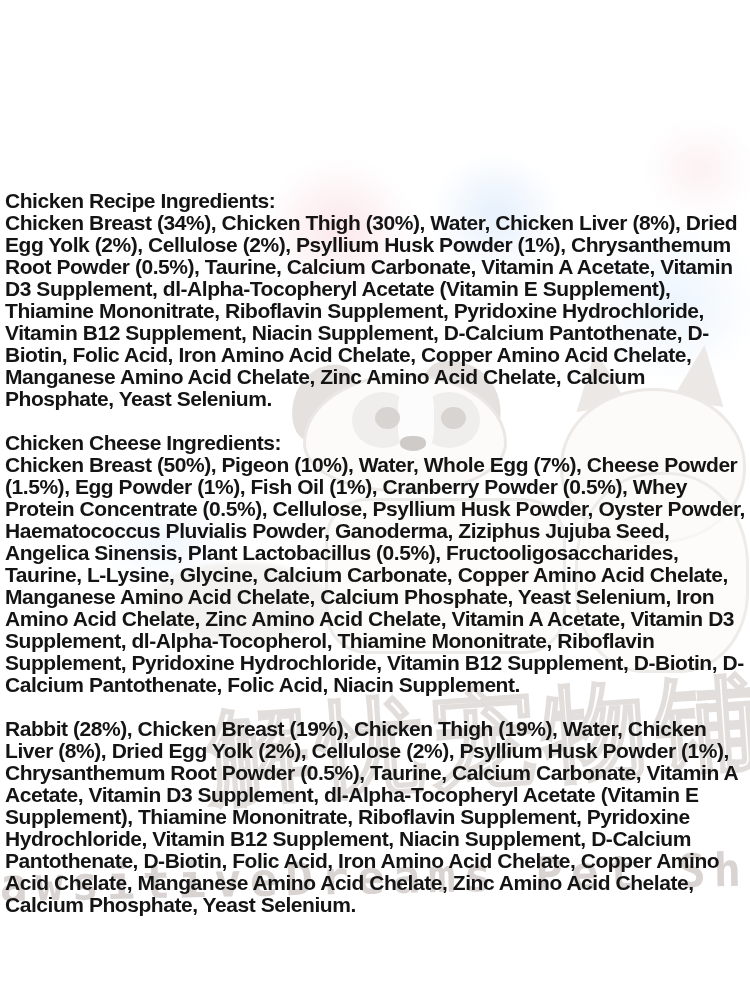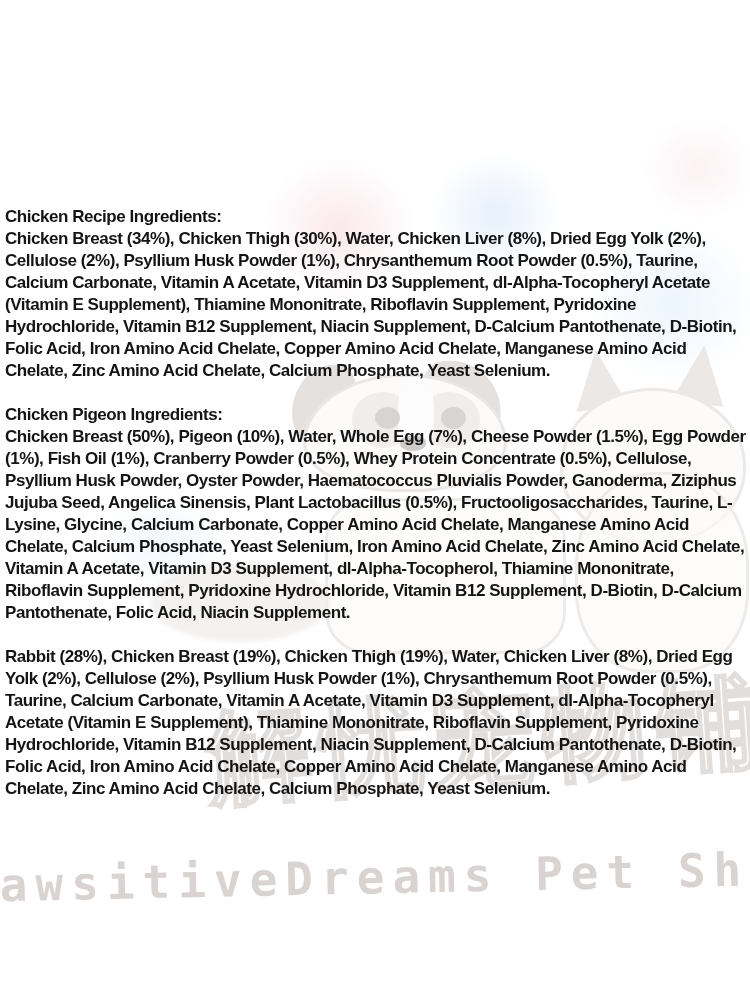--- a/index.html
+++ b/index.html
@@ -68,23 +68,23 @@
     left:-36px; top:850px;
     font-family:"DejaVu Sans Mono", monospace;
     font-size:46px; font-weight:700; letter-spacing:8px;
     color:#d9d4d2;
     transform:rotate(-1.2deg);
     white-space:nowrap;
   }
 
   
   .content {
-    position:absolute; left:5px; top:206px; width:742px; z-index:1;
+    position:absolute; left:5px; top:190px; width:742px; z-index:1;
     color:#141414; font-weight:700;
-    font-size:17px; line-height:22px; letter-spacing:-0.45px;
+    font-size:21px; line-height:22px; letter-spacing:-0.45px;
   }
   .section + .section { margin-top:22px; }
   .section-title, .section-body { margin:0; }
 </style>
 </head>
 <body>
 
 <div class="canvas">
 
   <div class="wm blob blob-pink-1"></div>
@@ -114,21 +114,21 @@
   <div class="wm en-watermark">PawsitiveDreams Pet Shop</div>
 
   <div class="content">
 
     <div class="section">
       <p class="section-title">Chicken Recipe Ingredients:</p>
       <p class="section-body">Chicken Breast (34%), Chicken Thigh (30%), Water, Chicken Liver (8%), Dried Egg Yolk (2%), Cellulose (2%), Psyllium Husk Powder (1%), Chrysanthemum Root Powder (0.5%), Taurine, Calcium Carbonate, Vitamin A Acetate, Vitamin D3 Supplement, dl-Alpha-Tocopheryl Acetate (Vitamin E Supplement), Thiamine Mononitrate, Riboflavin Supplement, Pyridoxine Hydrochloride, Vitamin B12 Supplement, Niacin Supplement, D-Calcium Pantothenate, D-Biotin, Folic Acid, Iron Amino Acid Chelate, Copper Amino Acid Chelate, Manganese Amino Acid Chelate, Zinc Amino Acid Chelate, Calcium Phosphate, Yeast Selenium.</p>
     </div>
 
     <div class="section">
-      <p class="section-title">Chicken Pigeon Ingredients:</p>
+      <p class="section-title">Chicken Cheese Ingredients:</p>
       <p class="section-body">Chicken Breast (50%), Pigeon (10%), Water, Whole Egg (7%), Cheese Powder (1.5%), Egg Powder (1%), Fish Oil (1%), Cranberry Powder (0.5%), Whey Protein Concentrate (0.5%), Cellulose, Psyllium Husk Powder, Oyster Powder, Haematococcus Pluvialis Powder, Ganoderma, Ziziphus Jujuba Seed, Angelica Sinensis, Plant Lactobacillus (0.5%), Fructooligosaccharides, Taurine, L-Lysine, Glycine, Calcium Carbonate, Copper Amino Acid Chelate, Manganese Amino Acid Chelate, Calcium Phosphate, Yeast Selenium, Iron Amino Acid Chelate, Zinc Amino Acid Chelate, Vitamin A Acetate, Vitamin D3 Supplement, dl-Alpha-Tocopherol, Thiamine Mononitrate, Riboflavin Supplement, Pyridoxine Hydrochloride, Vitamin B12 Supplement, D-Biotin, D-Calcium Pantothenate, Folic Acid, Niacin Supplement.</p>
     </div>
 
     <div class="section">
       <p class="section-body">Rabbit (28%), Chicken Breast (19%), Chicken Thigh (19%), Water, Chicken Liver (8%), Dried Egg Yolk (2%), Cellulose (2%), Psyllium Husk Powder (1%), Chrysanthemum Root Powder (0.5%), Taurine, Calcium Carbonate, Vitamin A Acetate, Vitamin D3 Supplement, dl-Alpha-Tocopheryl Acetate (Vitamin E Supplement), Thiamine Mononitrate, Riboflavin Supplement, Pyridoxine Hydrochloride, Vitamin B12 Supplement, Niacin Supplement, D-Calcium Pantothenate, D-Biotin, Folic Acid, Iron Amino Acid Chelate, Copper Amino Acid Chelate, Manganese Amino Acid Chelate, Zinc Amino Acid Chelate, Calcium Phosphate, Yeast Selenium.</p>
     </div>
 
   </div>
 </div>
 

